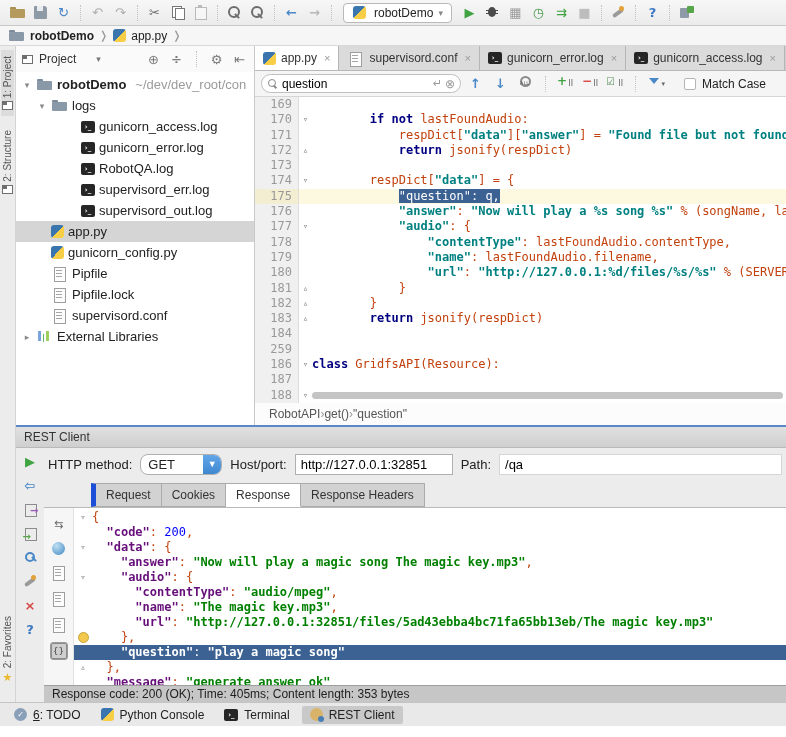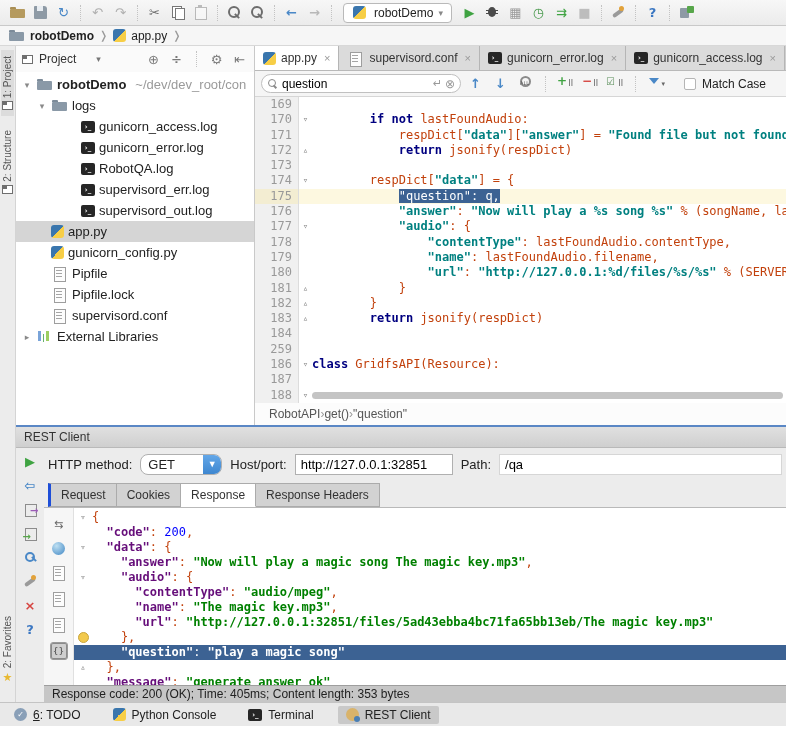--- a/index.html
+++ b/index.html
@@ -160,36 +160,36 @@
   .combo .val { flex:1; padding-left:7px; }
   .combo .btn { width:18px; height:100%; background:linear-gradient(#63a7e8,#3e87d0); color:#fff;
                 display:flex; align-items:center; justify-content:center; font-size:9px; }
   .controls input { height:21px; border:1px solid #b0b0b0; background:#fff; padding:0 5px; font-size:13px;
                     font-family:"Liberation Sans",sans-serif; outline:none; }
   .controls .host { width:158px; }
   .controls .path { flex:1; border-color:#d6d6d6; }
   .rtabs { height:27px; display:flex; align-items:flex-end; padding-left:4px; gap:0; flex:none; }
   .rtab { height:24px; display:flex; align-items:center; padding:0 10px; background:#d2d2d2;
           border:1px solid #ababab; border-left:none; font-size:12px; color:#333; }
-  .rtab:first-child { border-left:3px solid #1d4ed8; }
+  .rtab:first-child { border-left:5px solid #1d4ed8;margin-left:43px; }
   .rtab.active { background:#fff; border-bottom-color:#fff; }
   .resp-wrap { flex:1; display:flex; min-height:0; background:#fff; border-top:1px solid #b9b9b9; }
   .resp-tools { width:30px; background:#f6f6f6; border-right:1px solid #e0e0e0; display:flex;
                 flex-direction:column; align-items:center; gap:9px; padding-top:8px; flex:none; }
   .resp-code { flex:1; overflow:hidden; font-family:"DejaVu Sans Mono", monospace; font-size:12px; padding-top:2px; }
   .resp-line { display:flex; height:15px; line-height:15px; white-space:pre; }
   .resp-line .rgut { width:18px; flex:none; display:flex; align-items:center; justify-content:center; }
   .resp-line.sel { background:#3c6293; }
   .resp-line.sel .seg { color:#fff !important; background:transparent; }
   .rest-status { height:17px; background:#c6c6c6; border-top:1px solid #9e9e9e; display:flex;
                  align-items:center; padding:0 8px; font-size:12px; color:#222; flex:none; }
 
   
   .bottombar { height:24px; background:#e9e9e9; border-top:1px solid #c4c4c4; display:flex;
-               align-items:center; gap:16px; padding:0 6px; flex:none; margin-top:-277px; }
+               align-items:center; gap:4px; padding:0 6px; flex:none; margin-top:-277px; }
   .bwrap { display:flex; flex-direction:column; }
   .bbitem { display:flex; align-items:center; gap:6px; padding:2px 8px; font-size:12px; color:#222; border-radius:2px; }
   .bbitem.active { background:#c9c9c9; }
   .bbitem u { text-decoration:underline; }
   .footer { height:11px; background:#fff; flex:none; }
   .rowwrap { display:flex; }
 </style>
 </head>
 <body>
 

